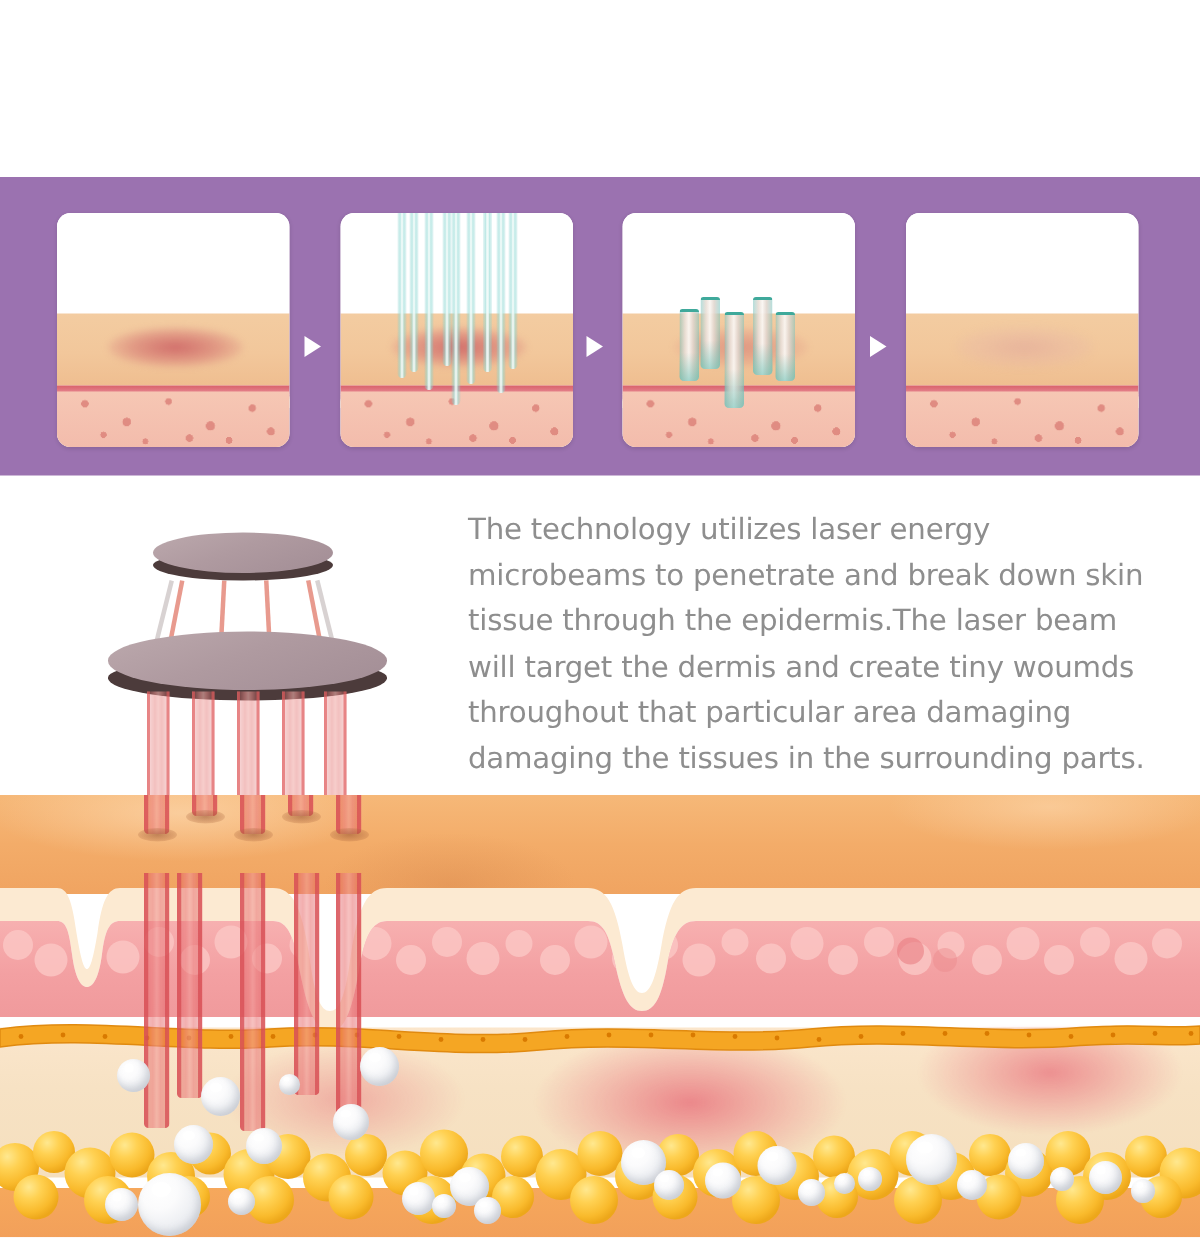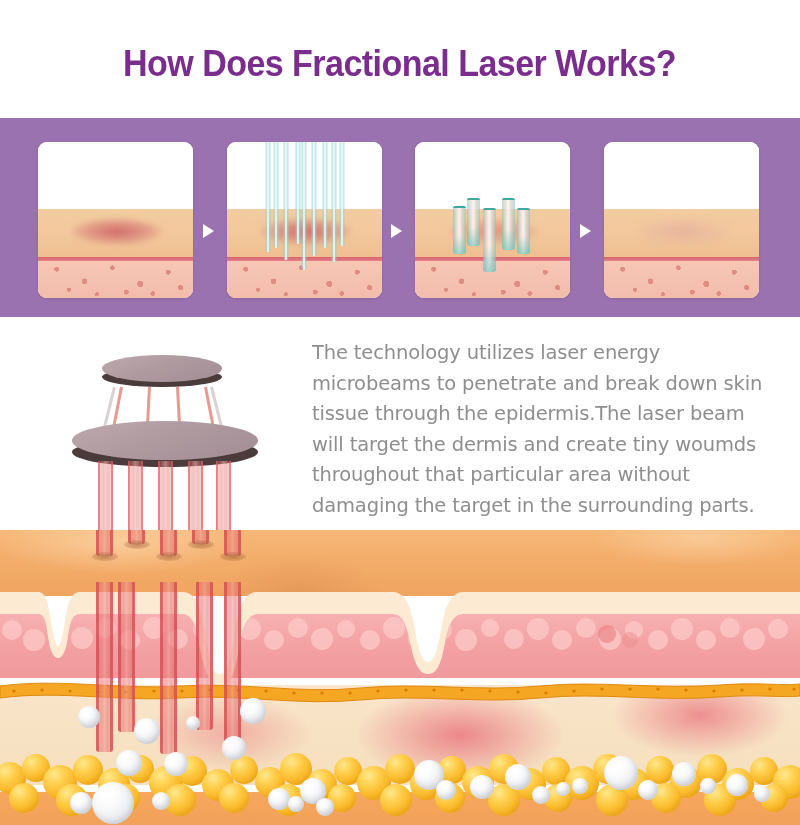--- a/index.html
+++ b/index.html
@@ -215,23 +215,20 @@
   .entry-dot {
     position:absolute; width:26px; height:9px; border-radius:50%;
     background: radial-gradient(ellipse at 50% 50%, rgba(150,82,48,0.55) 0%, rgba(170,100,60,0.30) 60%, rgba(190,120,80,0) 100%);
   }
 </style>
 </head>
 <body>
 
 <div id="page">
 
-  <div id="title-bar">
-    <h1 id="page-title">How Does Fractional Laser Works?</h1>
-  </div>
 
   <div id="process-banner">
 
     <div class="panel" id="panel-1">
       <div class="sk-white"></div>
       <div class="sk-epi"></div>
       <div class="blemish"></div>
       <div class="sk-redline"></div>
       <div class="sk-derm"></div>
       <div class="derm-dots"></div>
@@ -288,21 +285,21 @@
       <div class="scallop"></div>
       <div class="sk-hypo"></div>
       <div class="speckles"></div>
     </div>
 
     <div class="arrow" id="arrow-1"></div>
     <div class="arrow" id="arrow-2"></div>
     <div class="arrow" id="arrow-3"></div>
   </div>
 
-  <p id="description">The technology utilizes laser energy microbeams to penetrate and break down skin tissue through the epidermis.The laser beam will target the dermis and create tiny woumds throughout that particular area without damaging the target in the surrounding parts.</p>
+  <p id="description">The technology utilizes laser energy microbeams to penetrate and break down skin tissue through the epidermis.The laser beam will target the dermis and create tiny woumds throughout that particular area damaging damaging the tissues in the surrounding parts.</p>
 
   <div id="laser-device">
 
     <div class="strut-shadow" style="left:55px; top:42px; width:2.5px; height:62px; transform: rotate(14deg); transform-origin: top center;"></div>
     <div class="strut-shadow" style="left:152px; top:42px; width:2.5px; height:62px; transform: rotate(-14deg); transform-origin: top center;"></div>
     <div class="strut" style="left:62px; top:42px; width:2.6px; height:60px; transform: rotate(11deg); transform-origin: top center;"></div>
     <div class="strut" style="left:90px; top:42px; width:2.6px; height:58px; transform: rotate(3deg); transform-origin: top center;"></div>
     <div class="strut" style="left:118px; top:42px; width:2.6px; height:58px; transform: rotate(-3deg); transform-origin: top center;"></div>
     <div class="strut" style="left:146px; top:42px; width:2.6px; height:60px; transform: rotate(-11deg); transform-origin: top center;"></div>
 

